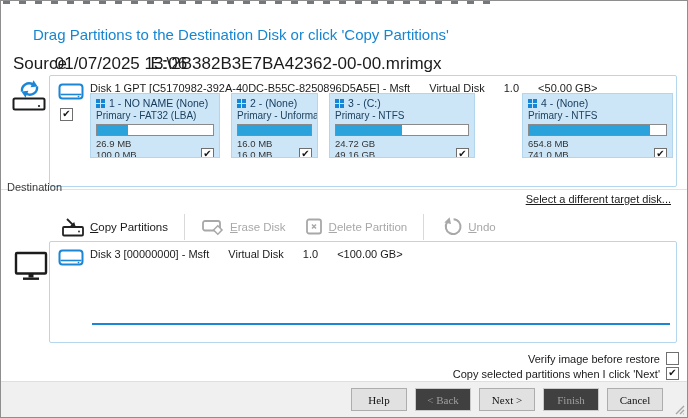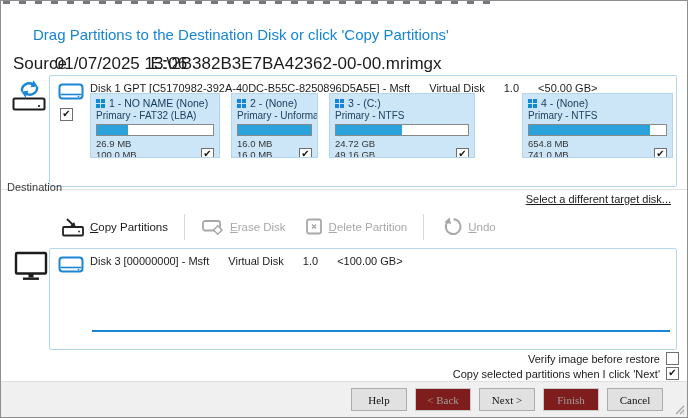--- a/index.html
+++ b/index.html
@@ -5,21 +5,21 @@
   html,body{margin:0;padding:0;background:#ffffff;font-family:"Liberation Sans",sans-serif;}
   .dialog{position:relative;width:688px;height:418px;box-sizing:border-box;border:1px solid #8e8e8e;background:#fff;overflow:hidden;}
   .top-sliver{position:absolute;top:0;left:2px;width:496px;height:3px;
     background:repeating-linear-gradient(90deg,#5b6068 0 7px,transparent 7px 16px);opacity:.85;}
   .title{position:absolute;left:32px;top:25px;font-size:15px;color:#1686d3;white-space:nowrap;}
   .src-row{position:absolute;left:12px;top:53px;font-size:17px;color:#1b1b1b;white-space:nowrap;}
   .src-label{display:inline-block;width:37px;}
   .src-time{display:inline-block;width:91px;}
   .panel{position:absolute;background:#fff;border:1px solid #b5d7ee;border-radius:2px;box-sizing:border-box;}
   .src-panel{left:48px;top:74px;width:628px;height:112px;}
-  .dest-panel{left:48px;top:247px;width:628px;height:102px;}
+  .dest-panel{left:48px;top:240px;width:628px;height:102px;}
   .drive-icon{position:absolute;left:8px;top:5px;}
   .disk-header{position:absolute;left:40px;top:6px;font-size:11px;color:#1b1b1b;white-space:nowrap;}
   .disk-header .seg{margin-left:16px;}
   .cb{display:inline-flex;width:13px;height:13px;box-sizing:border-box;border:1px solid #6f6f6f;background:#fff;
       align-items:center;justify-content:center;color:#151515;flex:0 0 auto;cursor:pointer;}
   .cb.checked::after{content:"\2714";font-size:10px;line-height:1;margin-top:-1px;}
   .disk-cb{position:absolute;left:10px;top:32px;}
   .pbox{position:absolute;top:17px;height:65px;box-sizing:border-box;background:#cde6f7;border:1px solid #b3d6ef;
         padding:3px 5px 2px 5px;overflow:hidden;}
   .p1{left:40px;width:130px;} .p2{left:181px;width:87px;text-align:right;} .p3{left:279px;width:146px;} .p4{left:472px;width:151px;}
@@ -43,21 +43,21 @@
   .monitor-icon{position:absolute;left:12px;top:249px;}
   .disk-area{position:absolute;left:42px;top:24px;width:578px;height:57px;background:#e9e9e9;}
   .capacity{position:absolute;left:8px;bottom:5px;font-size:10px;color:#a2a2a2;}
   .area-underline{position:absolute;left:42px;top:81px;width:578px;height:2px;background:#1b86d6;}
   .optrow{position:absolute;right:8px;display:flex;align-items:center;gap:6px;font-size:11px;color:#1a1a1a;white-space:nowrap;}
   .row-verify{top:351px;} .row-copysel{top:366px;}
   .bottom-bar{position:absolute;left:0;bottom:0;width:100%;height:36px;box-sizing:border-box;background:#f0f0f0;
       border-top:1px solid #dfdfdf;display:flex;align-items:center;justify-content:flex-end;gap:8px;padding-right:24px;}
   .btn{min-width:56px;height:23px;box-sizing:border-box;font-family:Liberation Serif, serif;font-size:11px;color:#111;
       background:#e1e1e1;border:1px solid #adadad;padding:0 8px;cursor:pointer;}
-  .btn.disabled{color:#9f9f9f;background:#7f1d1d;border-color:#c9c9c9;cursor:default;}
+  .btn.disabled{color:#9f9f9f;background:#404040;border-color:#c9c9c9;cursor:default;}
   .grip{position:absolute;right:2px;bottom:2px;cursor:nwse-resize;}
 </style>
 </head>
 <body>
 
 <div class="dialog">
 
   <div class="top-sliver"></div>
 
   <div class="title">Drag Partitions to the Destination Disk or click 'Copy Partitions'</div>

